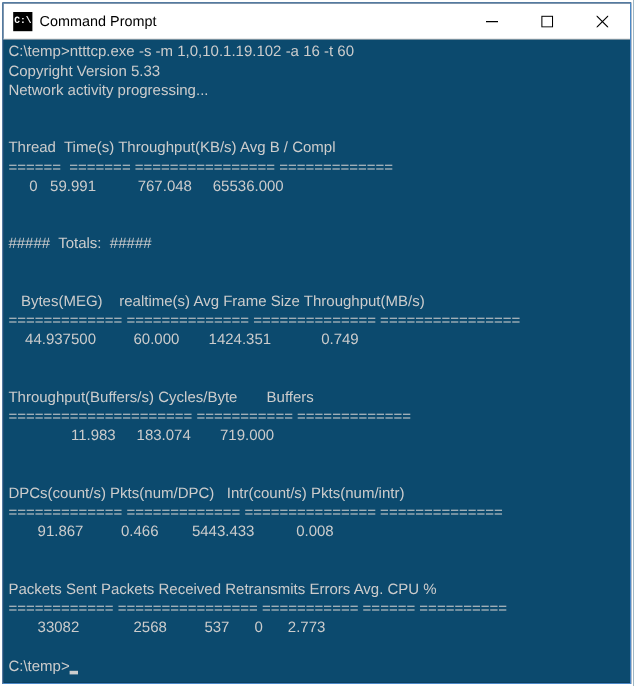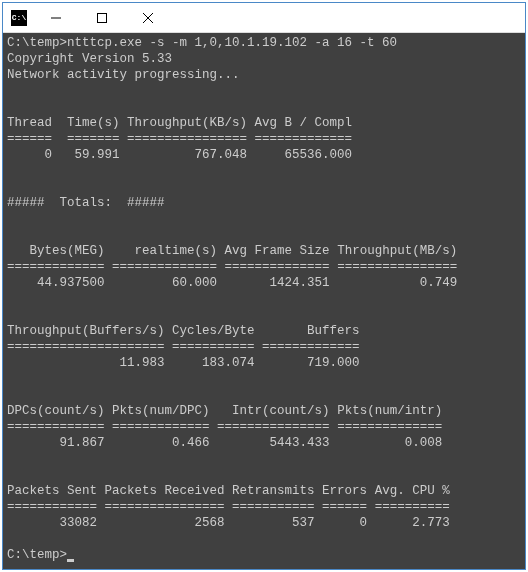--- a/index.html
+++ b/index.html
@@ -54,46 +54,47 @@
     display: flex;
     align-items: center;
     justify-content: center;
     font-family: 'Segoe UI', sans-serif;
     font-size: 13px;
     color: #000;
     cursor: pointer;
   }
   .terminal {
     flex: 1;
-    background: #404040;
+    background: #0c4a6e;
     color: #ccc;
     font-size: 12.5px;
     line-height: 16px;
     padding: 2px 4px;
     white-space: pre;
     overflow: hidden;
-    font-family: Liberation Mono, monospace;
+    font-family: Liberation Sans, sans-serif;
   }
   .cursor {
     display: inline-block;
     width: 7px;
     height: 3px;
     background: #ccc;
     vertical-align: bottom;
     margin-bottom: 1px;
   }
 </style>
 </head>
 <body>
 
 <div class="window">
   <div class="titlebar">
     <div class="titlebar-icon">
         <span>C:\</span>
       </div>
+    <div class="titlebar-title">Command Prompt</div>
     <div class="titlebar-buttons">
       <div class="titlebar-btn">
         <svg width="10" height="10" viewBox="0 0 10 10">
             <path d="M0 5 H10" stroke="#000" stroke-width="1"></path>
           </svg>
       </div>
       <div class="titlebar-btn">
         <svg width="10" height="10" viewBox="0 0 10 10">
             <rect x="0.5" y="0.5" width="9" height="9" fill="none" stroke="#000" stroke-width="1"></rect>
           </svg>

